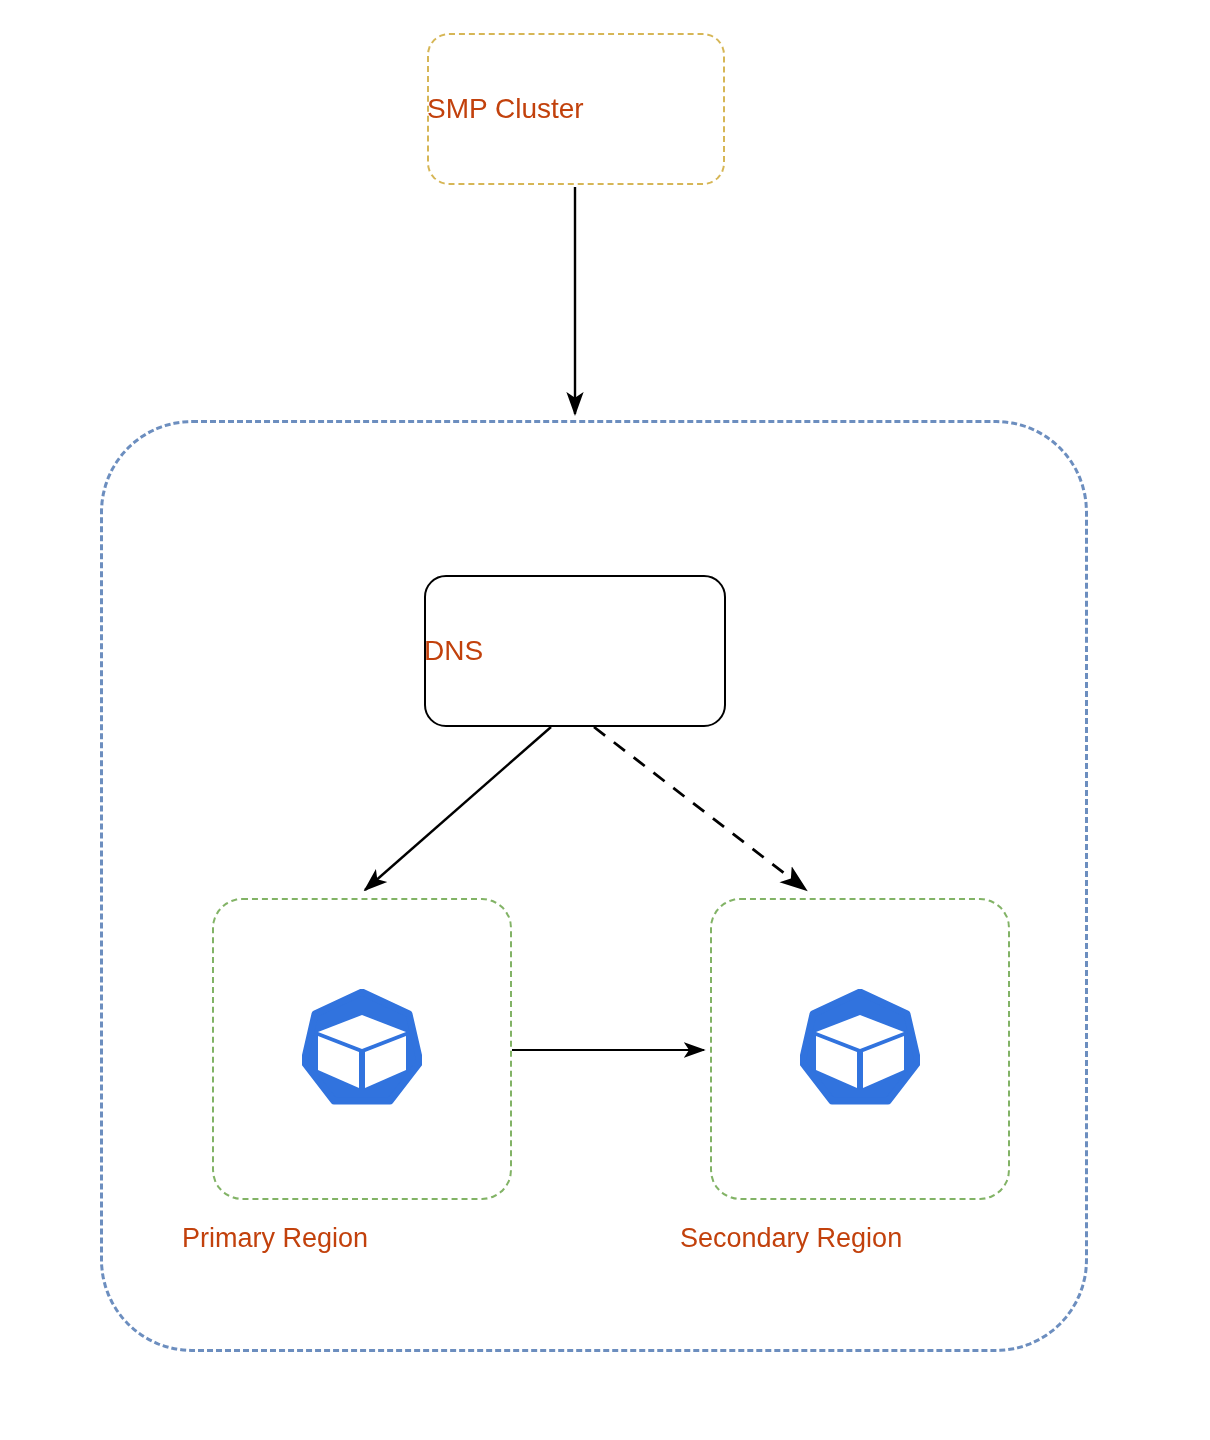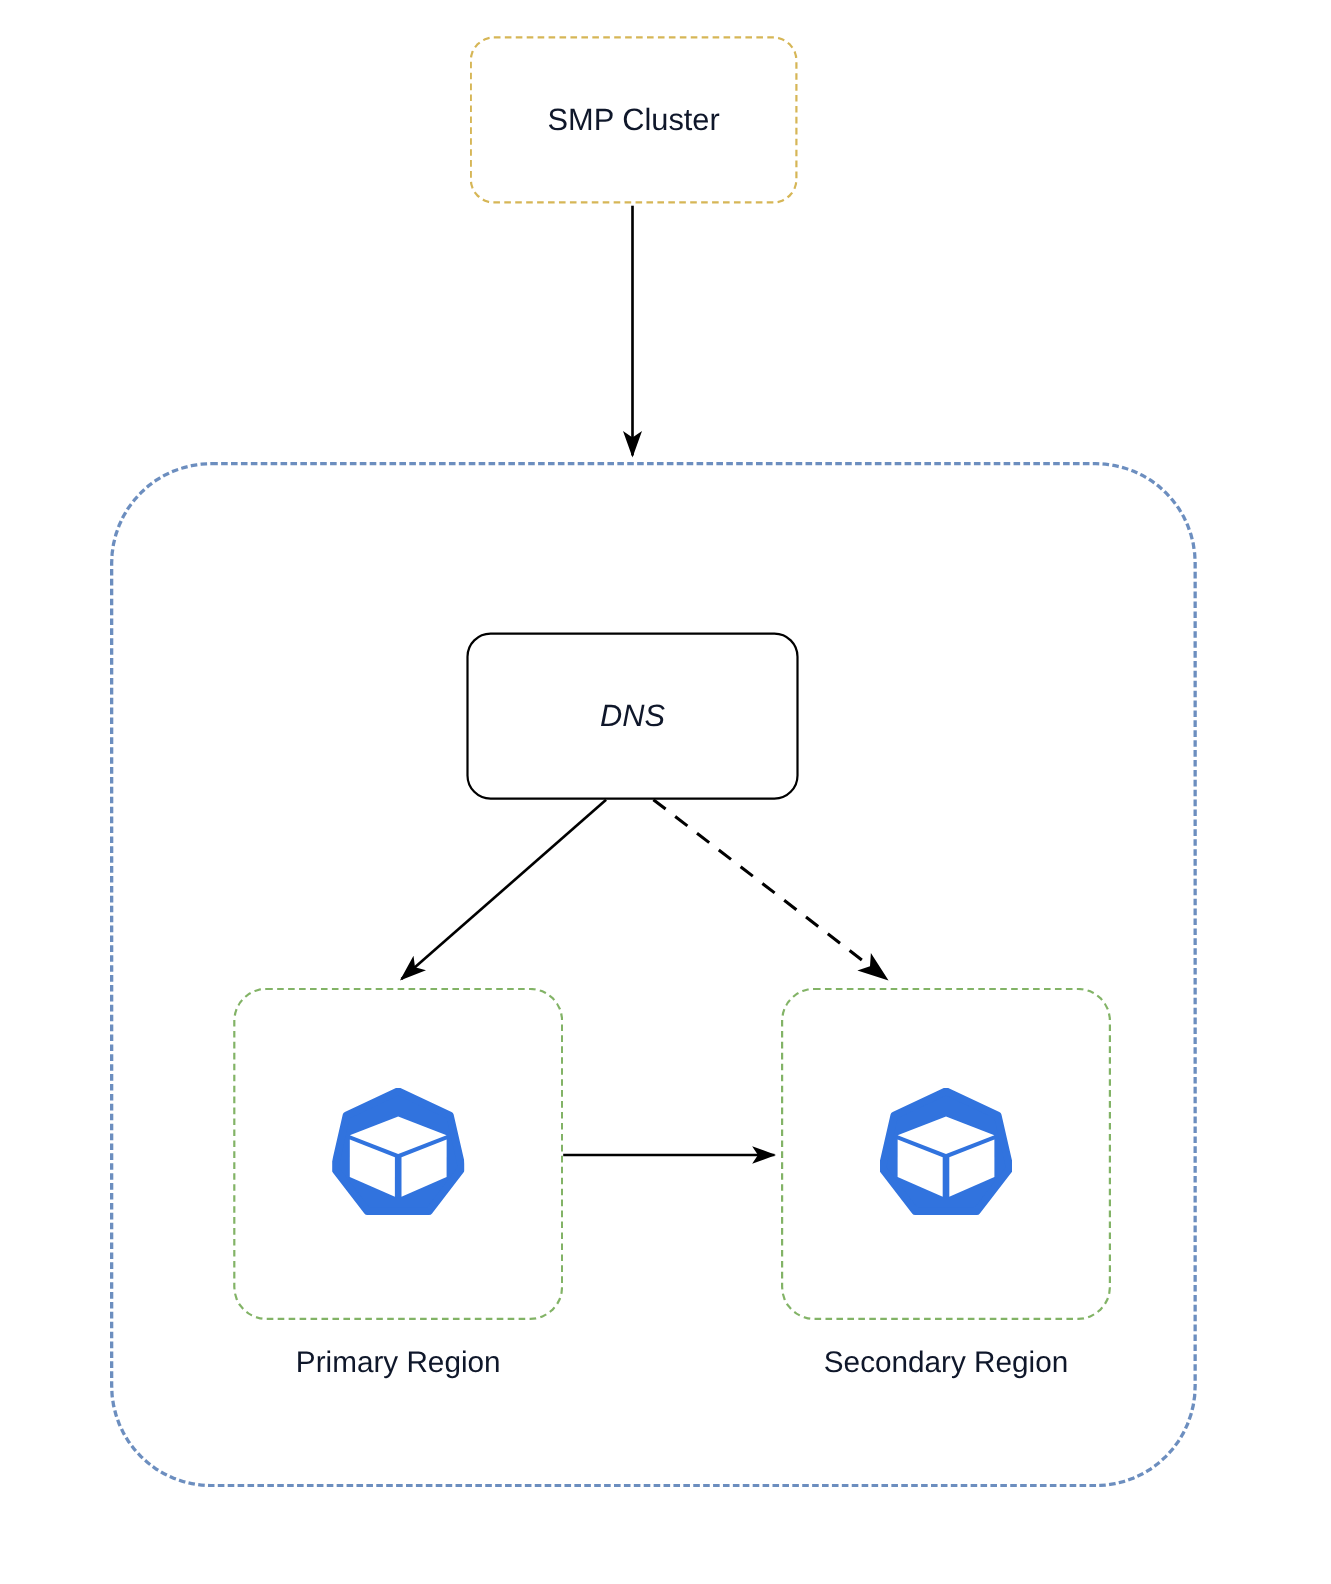--- a/index.html
+++ b/index.html
@@ -27,22 +27,21 @@
     height: 1440px;
     pointer-events: none;
   }
   .node-box {
     position: absolute;
     box-sizing: border-box;
     background: transparent;
   }
   .node-label {
     position: absolute;
-    text-align: center;
-    color: #0f172a;
+    color: #c2410c;
     white-space: nowrap;
     line-height: 1.2;
   }
 
   
   #smp-cluster-box {
     left: 427px;
     top: 33px;
     width: 298px;
     height: 152px;
@@ -74,21 +73,20 @@
     height: 152px;
     border: 2px solid #000000;
     border-radius: 22px;
     background: #ffffff;
   }
   #dns-label {
     left: 424px;
     top: 634px;
     width: 302px;
     font-size: 28px;
-    font-style: italic;
   }
 
   
   .region-box {
     border: 2.5px dashed #82b366;
     border-radius: 30px;
   }
   #primary-region-box {
     left: 212px;
     top: 898px;

